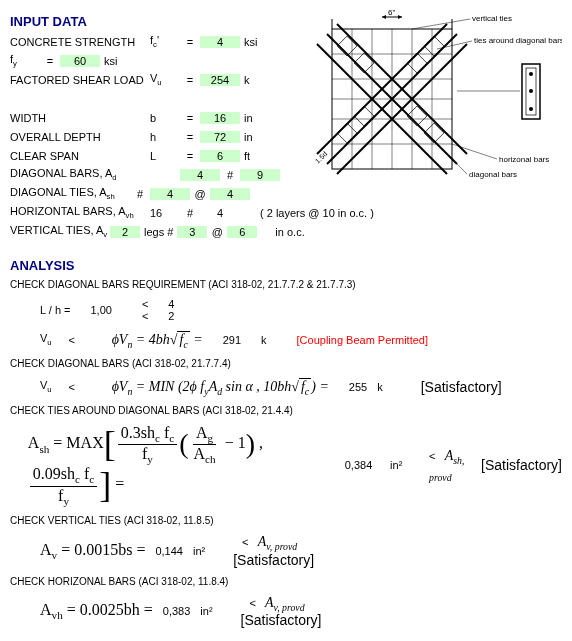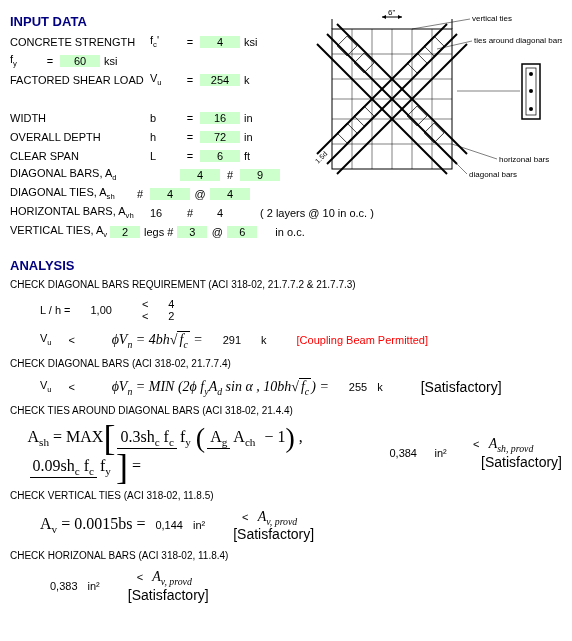--- a/index.html
+++ b/index.html
@@ -64,21 +64,21 @@
   .satisfactory { font-size: 14px; padding-left: 8px; }
   .sqrt {
     border-top: 1px solid #000;
     display: inline-block;
     padding: 0 2px;
   }
   .sqrt-sign::before { content: "√"; }
   sub { font-size: 0.7em; }
   .frac {
     display: inline-flex;
-    flex-direction: row;
+    flex-direction: column;
     align-items: center;
     vertical-align: middle;
     margin: 0 2px;
   }
   .frac-num { border-bottom: 1px solid #000; padding: 0 3px; }
   .frac-den { padding: 0 3px; }
   .bigbracket {
     font-size: 36px;
     font-family: serif;
     line-height: 0.8;
@@ -313,21 +313,21 @@
       </span><span> − 1</span><span class="medbracket">)</span><span>   ,   </span><span class="frac">
         <span class="frac-num"><span>0.09sh</span><sub>c</sub><span> f</span><sub>c</sub></span>
         <span class="frac-den"><span>f</span><sub>y</sub></span>
       </span><span class="bigbracket">]</span><span> = </span>
   </span>
   <span style="width:20px"></span>
   <span>0,384</span>
   <span style="width:20px"></span>
   <span>in²</span>
   <span style="width:30px"></span>
-  <span style="display:inline-flex;flex-direction:column;align-items:flex-start">
+  <span style="display:inline-flex;flex-direction:row;align-items:center">
     <span><span>&lt;</span>&nbsp;&nbsp;&nbsp;<span class="formula"><span>A</span><sub>sh, provd</sub></span></span>
     <span class="satisfactory">[Satisfactory]</span>
   </span>
 </div>
 
 <div class="analysis-header">CHECK VERTICAL TIES (ACI 318-02, 11.8.5)</div>
 <div class="calc-row">
   <span style="width:30px"></span>
   <span class="formula-big">
     <span>A</span><sub>v</sub><span> = 0.0015bs = </span>
@@ -339,20 +339,23 @@
   <span style="width:20px"></span>
   <span style="display:inline-flex;flex-direction:column;align-items:center">
     <span><span>&lt;</span>&nbsp;&nbsp;&nbsp;<span class="formula"><span>A</span><sub>v, provd</sub></span></span>
     <span class="satisfactory">[Satisfactory]</span>
   </span>
 </div>
 
 <div class="analysis-header">CHECK HORIZONAL BARS (ACI 318-02, 11.8.4)</div>
 <div class="calc-row">
   <span style="width:30px"></span>
+  <span class="formula-big">
+    <span>A</span><sub>vh</sub><span> = 0.0025bh = </span>
+  </span>
   <span style="width:10px"></span>
   <span>0,383</span>
   <span style="width:10px"></span>
   <span>in²</span>
   <span style="width:20px"></span>
   <span style="display:inline-flex;flex-direction:column;align-items:center">
     <span><span>&lt;</span>&nbsp;&nbsp;&nbsp;<span class="formula"><span>A</span><sub>v, provd</sub></span></span>
     <span class="satisfactory">[Satisfactory]</span>
   </span>
 </div>

